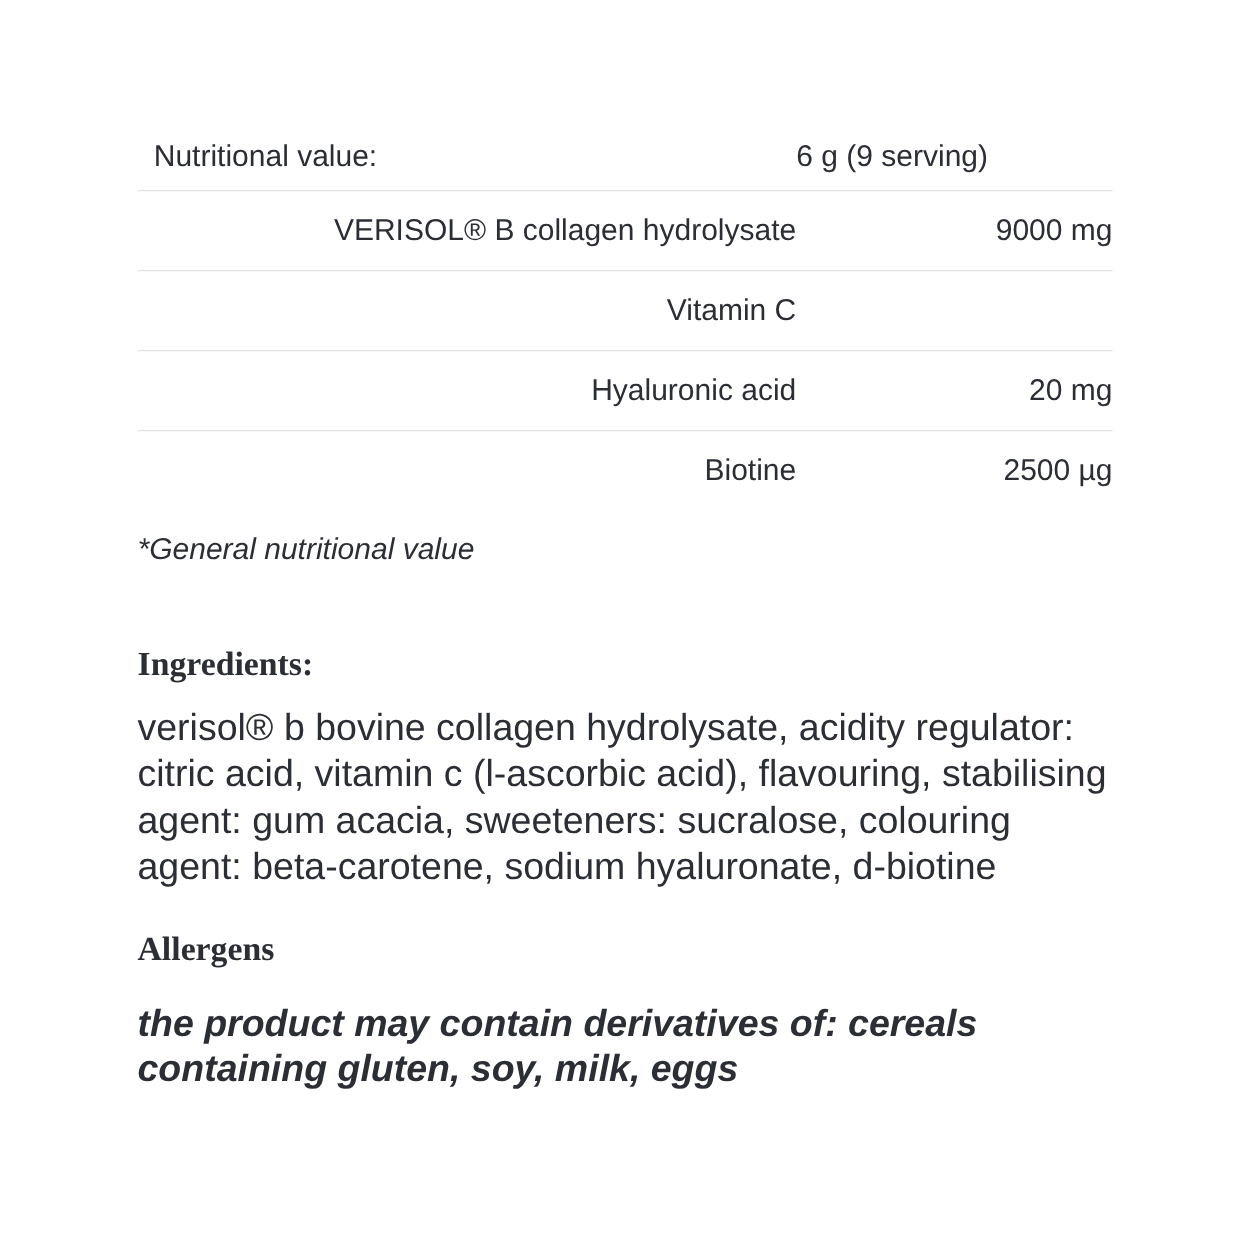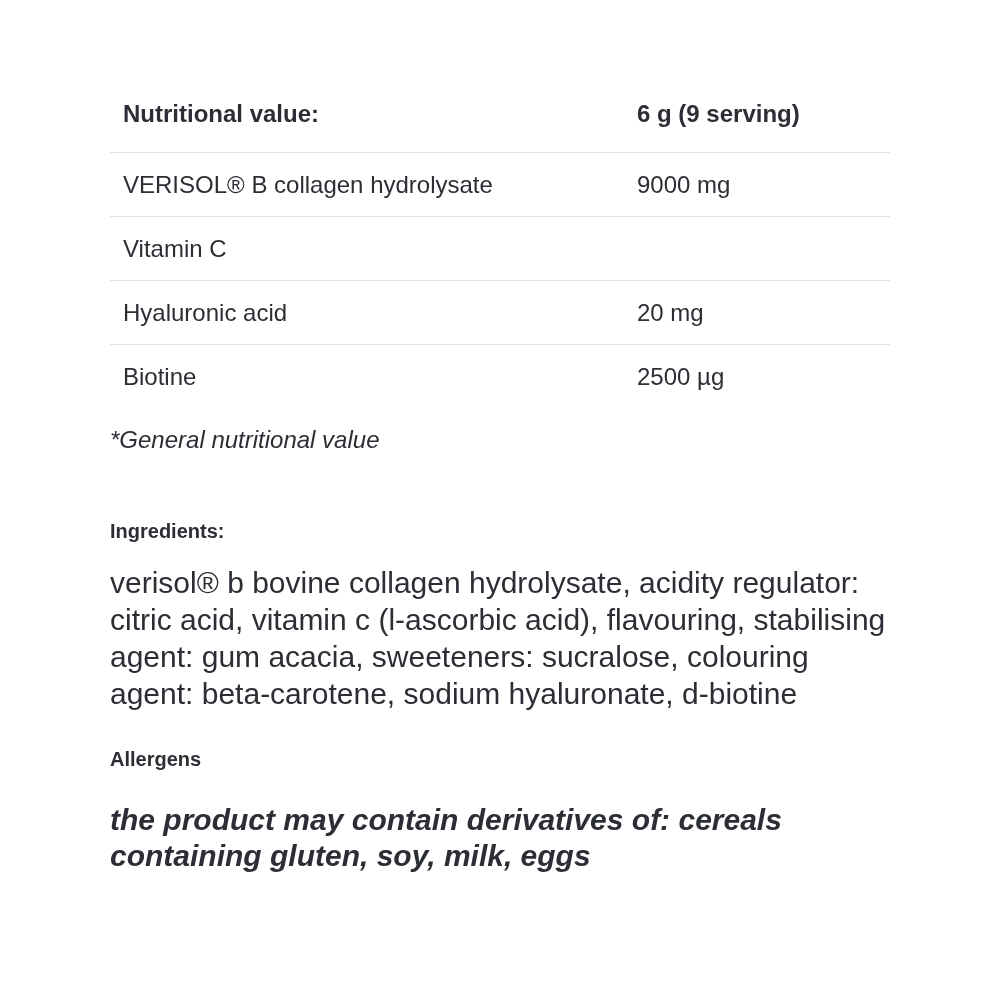--- a/index.html
+++ b/index.html
@@ -18,56 +18,58 @@
   .content {
     position: absolute;
     left: 110px;
     top: 100px;
     width: 780px;
   }
   
   .nv-table { width: 100%; }
   .nv-header {
     display: flex;
-    align-items: flex-start;
+    align-items: center;
     box-sizing: border-box;
     height: 53px;
     border-bottom: 1px solid #e3e3e3;
-    font-weight: 700;
+    font-weight: 400;
     font-size: 24px;
   }
   .nv-row {
     display: flex;
     align-items: center;
     box-sizing: border-box;
     height: 64px;
     border-bottom: 1px solid #e3e3e3;
     font-size: 24px;
     font-weight: 400;
+    text-align: right;
   }
   .nv-row.last { border-bottom: none; }
   .cell-label {
     box-sizing: border-box;
     width: 527px;
     padding-left: 13px;
     flex: none;
   }
   .cell-value { flex: 1; }
   
   .footnote {
     margin-top: 16px;
     font-size: 24px;
     font-style: italic;
     line-height: 29px;
   }
   
   .section-heading {
-    font-size: 20px;
+    font-size: 27px;
     font-weight: 700;
     line-height: 32px;
+    font-family: Liberation Serif, serif;
   }
   .heading-ingredients { margin-top: 61px; }
   .heading-allergens { margin-top: 31px; }
   
   .body-text {
     font-size: 30px;
     line-height: 37px;
   }
   .ingredients-text { margin-top: 17px; }
   .allergens-text {

